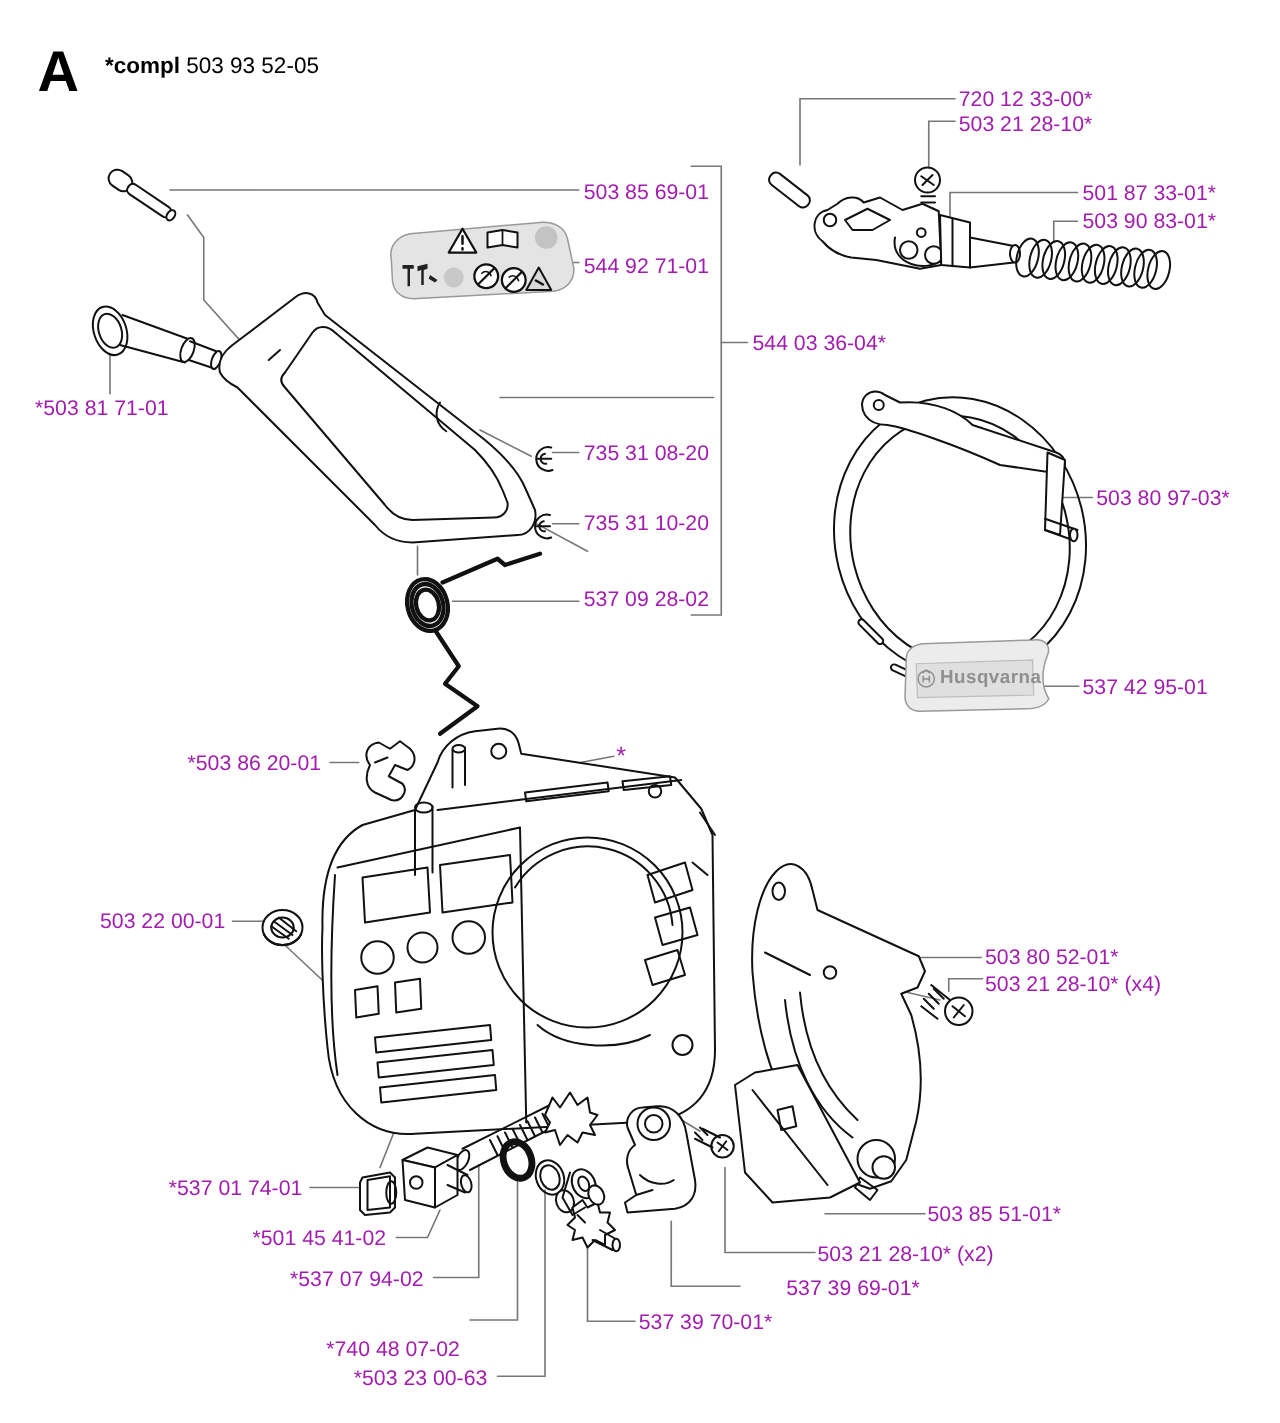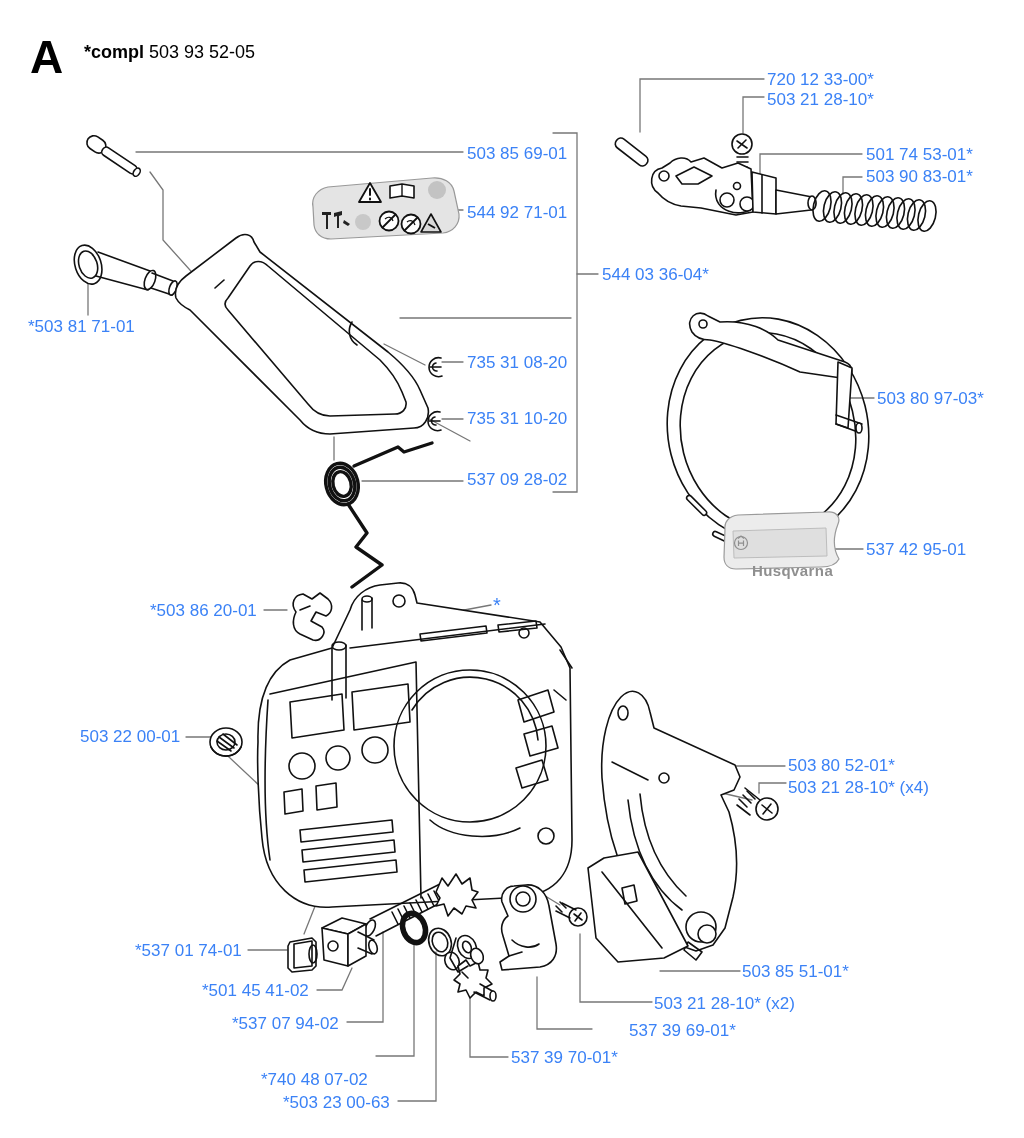--- a/index.html
+++ b/index.html
@@ -1,24 +1,24 @@
 <!DOCTYPE html>
 <html><head>
 <meta charset="utf-8">
 <style>
   html,body{margin:0;padding:0;background:#fff;}
   #stage{position:relative;width:1024px;height:1138px;background:#fff;overflow:hidden;
          font-family:"Liberation Sans","DejaVu Sans",sans-serif;color:#000;}
   svg{position:absolute;left:0;top:0;}
-  .lbl{position:absolute;font-size:17px;line-height:19px;white-space:nowrap;color:#3b82f6;}
+  .lbl{position:absolute;font-size:17px;line-height:19px;white-space:nowrap;color:#a21caf;}
   .lbl b{font-weight:normal;}
   .hdr-letter{position:absolute;left:30px;top:30px;font-size:46px;font-weight:bold;}
   .hdr-note{position:absolute;left:84px;top:42px;font-size:18px;text-align:right;}
   .hdr-note b{font-weight:bold;}
-  .brand{position:absolute;left:752px;top:533px;font-size:15px;font-weight:bold;color:#8f8f8f;letter-spacing:.4px;margin-top:29px;}
+  .brand{position:absolute;left:752px;top:533px;font-size:15px;font-weight:bold;color:#8f8f8f;letter-spacing:.4px;}
   .star{font-size:20px;}
   
   .k{stroke:#111;stroke-width:1.6;fill:none;stroke-linejoin:round;stroke-linecap:round;}
   .kw{stroke:#111;stroke-width:1.6;fill:#fff;stroke-linejoin:round;stroke-linecap:round;}
   .ld{stroke:#777;stroke-width:1.3;fill:none;stroke-linecap:round;}
   .thk{stroke:#111;stroke-width:3.4;fill:none;stroke-linecap:round;stroke-linejoin:round;}
 </style>
 </head>
 <body>
 
@@ -323,21 +323,21 @@
 
   <div class="hdr-letter">A</div>
   <div class="hdr-note"><b>*compl</b> <span>503 93 52-05</span></div>
 
   <div class="brand">Husqvarna</div>
 
   <div class="lbl" style="left:467px;top:144px">503 85 69-01</div>
   <div class="lbl" style="left:467px;top:203px">544 92 71-01</div>
   <div class="lbl" style="left:767px;top:70px">720 12 33-00*</div>
   <div class="lbl" style="left:767px;top:90px">503 21 28-10*</div>
-  <div class="lbl" style="left:866px;top:145px">501 74 53-01*</div>
+  <div class="lbl" style="left:866px;top:145px">501 87 33-01*</div>
   <div class="lbl" style="left:866px;top:167px">503 90 83-01*</div>
   <div class="lbl" style="left:602px;top:265px">544 03 36-04*</div>
   <div class="lbl" style="left:28px;top:317px">*503 81 71-01</div>
   <div class="lbl" style="left:467px;top:353px">735 31 08-20</div>
   <div class="lbl" style="left:467px;top:409px">735 31 10-20</div>
   <div class="lbl" style="left:877px;top:389px">503 80 97-03*</div>
   <div class="lbl" style="left:467px;top:470px">537 09 28-02</div>
   <div class="lbl" style="left:866px;top:540px">537 42 95-01</div>
   <div class="lbl" style="left:150px;top:601px">*503 86 20-01</div>
   <div class="lbl star" style="left:493px;top:596px">*</div>

